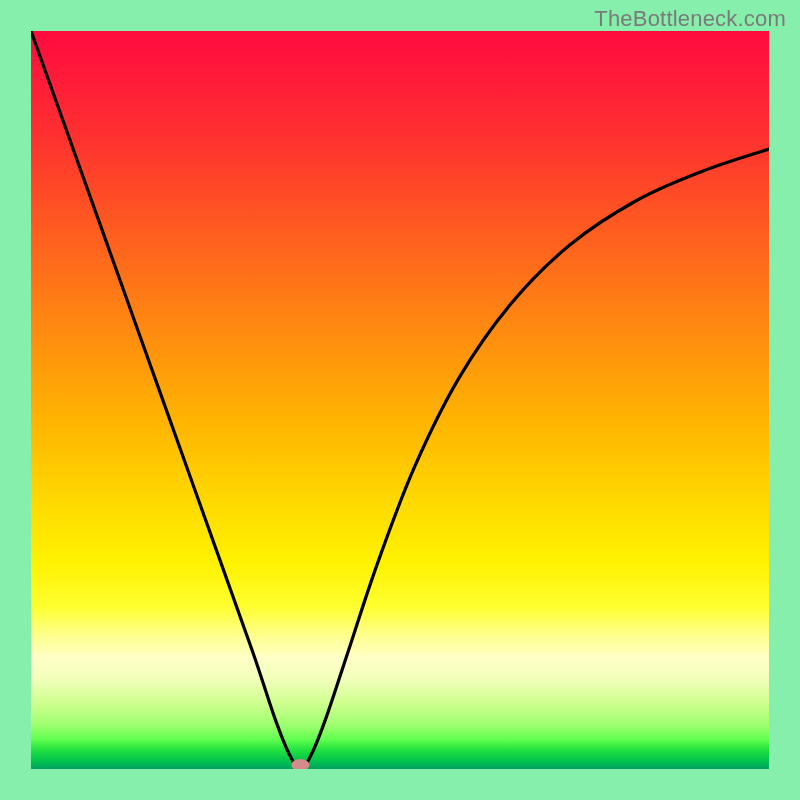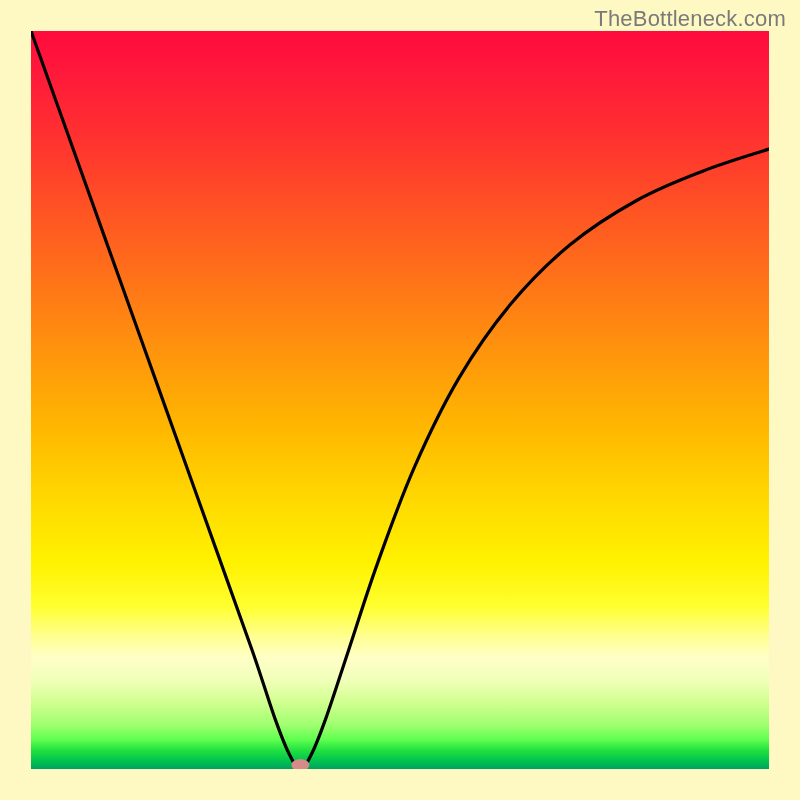--- a/index.html
+++ b/index.html
@@ -1,20 +1,20 @@
 <!DOCTYPE html>
 <html><head>
 <meta charset="utf-8">
 <style>
   * { margin: 0; padding: 0; box-sizing: border-box; }
   html, body { width: 800px; height: 800px; overflow: hidden; background: #000; }
   .frame {
     width: 800px;
     height: 800px;
-    background: #fef9c3;
+    background: #86efac;
     position: relative;
   }
   .plot-area {
     position: absolute;
     left: 31px;
     top: 31px;
     width: 738px;
     height: 738px;
     background: linear-gradient(to bottom,
       #ff0b3e 0%,

